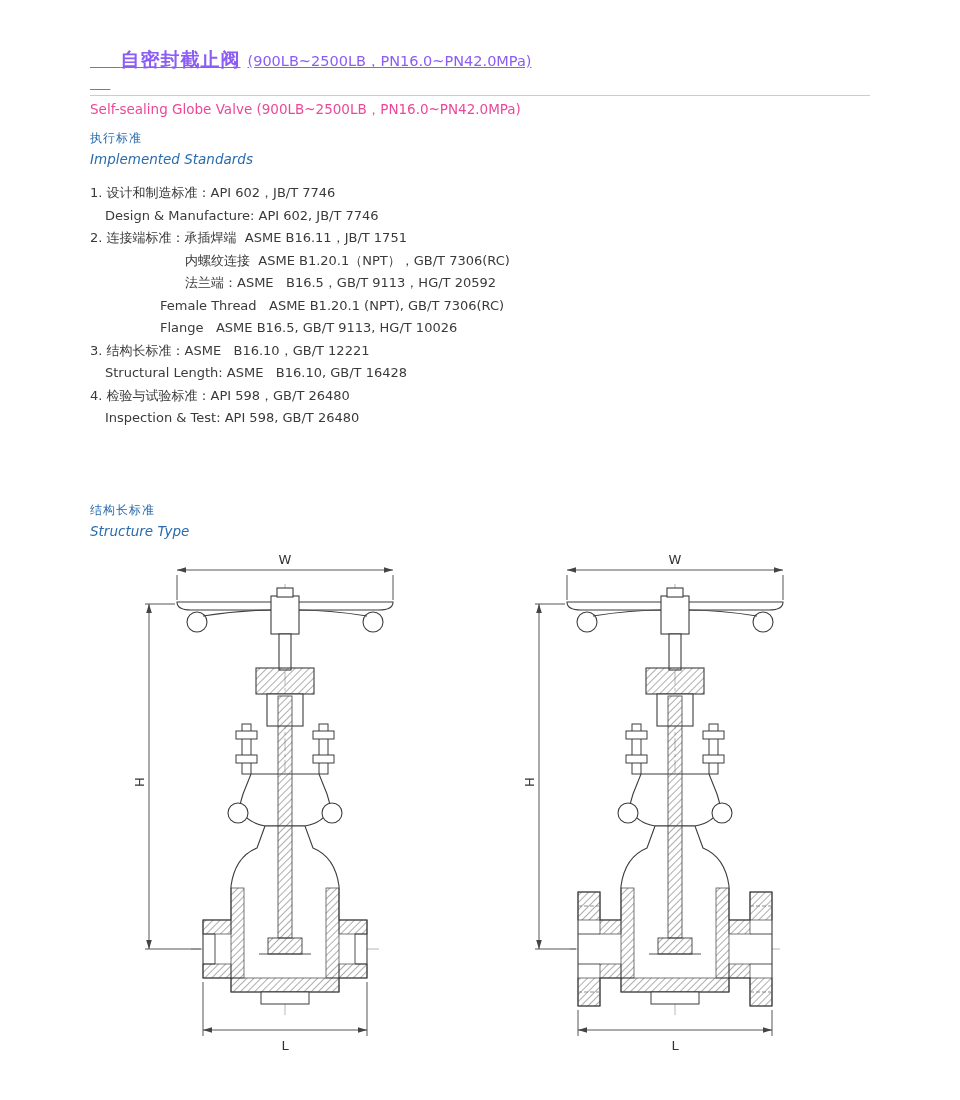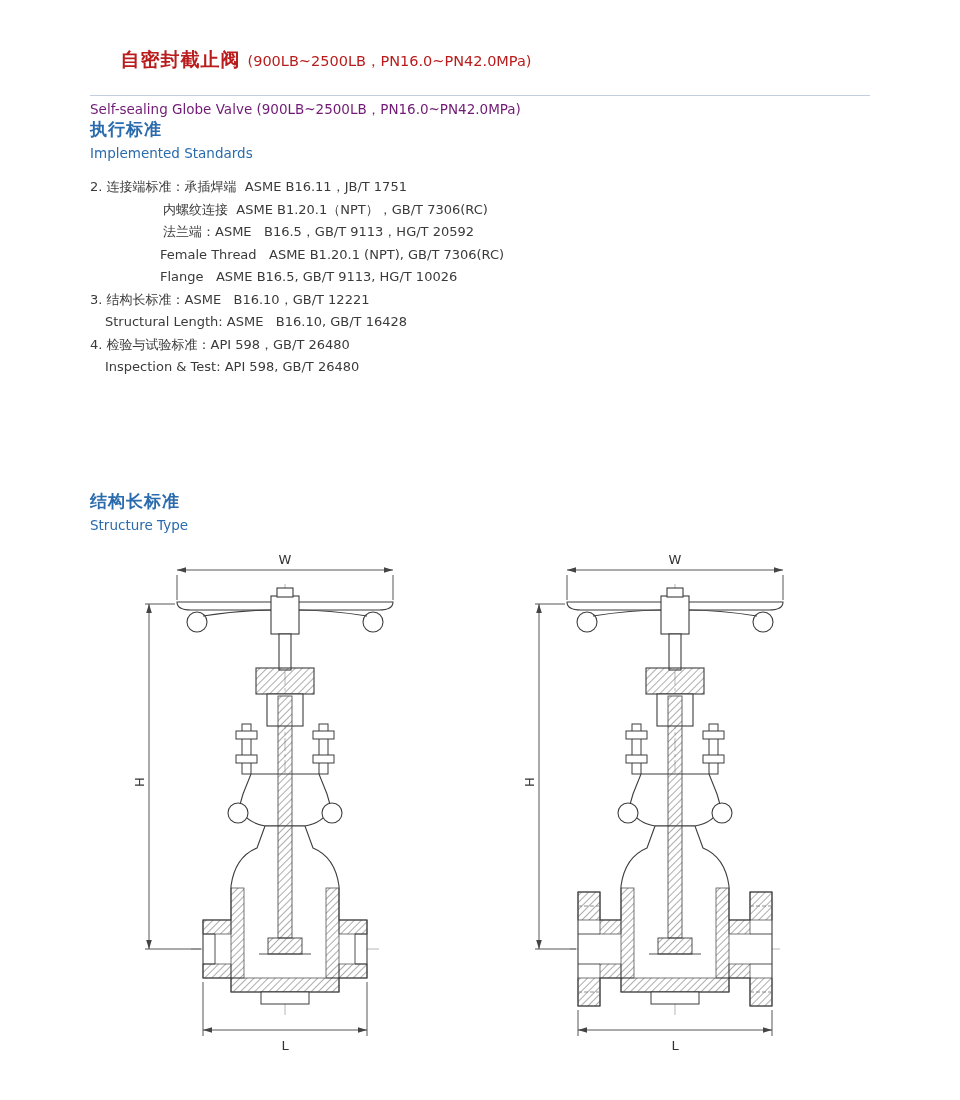--- a/index.html
+++ b/index.html
@@ -6,37 +6,37 @@
   html,body { background:#fff; }
   body {
     width:960px; height:1100px; position:relative; overflow:hidden;
     font-family:"DejaVu Sans","Liberation Sans",sans-serif;
     color:#3a3a3a;
   }
   .page { position:absolute; inset:0; background:#fff; }
 
   
   .header { position:absolute; left:90px; top:28px; width:780px; }
-  .title-line { color:#b91c1c; white-space:pre; }
+  .title-line { color:#8b5cf6; white-space:pre;text-decoration:underline; }
   .title-zh { font-size:19px; font-weight:bold; letter-spacing:1px; }
   .title-spec { font-size:14.5px; margin-left:7px; font-weight:normal; }
-  .title-en { font-size:13.5px; color:#701a75; margin-top:9px; white-space:pre; }
+  .title-en { font-size:13.5px; color:#ec4899; margin-top:9px; white-space:pre; }
   .divider { position:absolute; left:90px; top:95px; width:780px; height:1px; background:#c3cddb; }
 
   
-  .sec-zh { font-size:17px; font-weight:bold; color:#2a6bad; letter-spacing:1px; }
-  .sec-en { font-size:13.5px; color:#2a6bad; margin-top:4px; }
+  .sec-zh { font-size:12px; font-weight:normal; color:#2a6bad; letter-spacing:1px;margin-top:12px; }
+  .sec-en { font-size:13.5px; color:#2a6bad; margin-top:4px;font-style:italic; }
 
   
   .std-section { position:absolute; left:90px; top:118px; width:780px; }
   .std-lines { margin-top:15px; font-size:13px; line-height:22.5px; color:#3a3a3a; }
   .std-line { white-space:pre; }
   .ind0 { margin-left:0; }
   .ind1 { margin-left:15px; }
-  .ind2 { margin-left:73px; }
+  .ind2 { margin-left:95px; }
   .ind3 { margin-left:70px; }
 
   
   .structure-section { position:absolute; left:90px; top:490px; width:780px; }
   .drawings { position:absolute; left:0; top:552px; width:960px; display:flex; justify-content:center; gap:90px; }
   .valve-svg { display:block; }
   .dim-label { font-size:13px; fill:#333; font-family:"DejaVu Sans","Liberation Sans",sans-serif; }
 </style>
 </head>
 <body>
@@ -48,20 +48,22 @@
       <span class="title-zh">自密封截止阀</span><span class="title-spec">(900LB~2500LB，PN16.0~PN42.0MPa)</span>
     </div>
     <div class="title-en">Self-sealing Globe Valve (900LB~2500LB，PN16.0~PN42.0MPa)</div>
   </div>
   <div class="divider"></div>
 
   <div class="std-section">
     <div class="sec-zh">执行标准</div>
     <div class="sec-en">Implemented Standards</div>
     <div class="std-lines">
+      <div class="std-line ind0">1. 设计和制造标准：API 602，JB/T 7746</div>
+      <div class="std-line ind1">Design &amp; Manufacture: API 602, JB/T 7746</div>
       <div class="std-line ind0">2. 连接端标准：承插焊端  ASME B16.11，JB/T 1751</div>
       <div class="std-line ind2">内螺纹连接  ASME B1.20.1（NPT），GB/T 7306(RC)</div>
       <div class="std-line ind2">法兰端：ASME   B16.5，GB/T 9113，HG/T 20592</div>
       <div class="std-line ind3">Female Thread   ASME B1.20.1 (NPT), GB/T 7306(RC)</div>
       <div class="std-line ind3">Flange   ASME B16.5, GB/T 9113, HG/T 10026</div>
       <div class="std-line ind0">3. 结构长标准：ASME   B16.10，GB/T 12221</div>
       <div class="std-line ind1">Structural Length: ASME   B16.10, GB/T 16428</div>
       <div class="std-line ind0">4. 检验与试验标准：API 598，GB/T 26480</div>
       <div class="std-line ind1">Inspection &amp; Test: API 598, GB/T 26480</div>
     </div>

